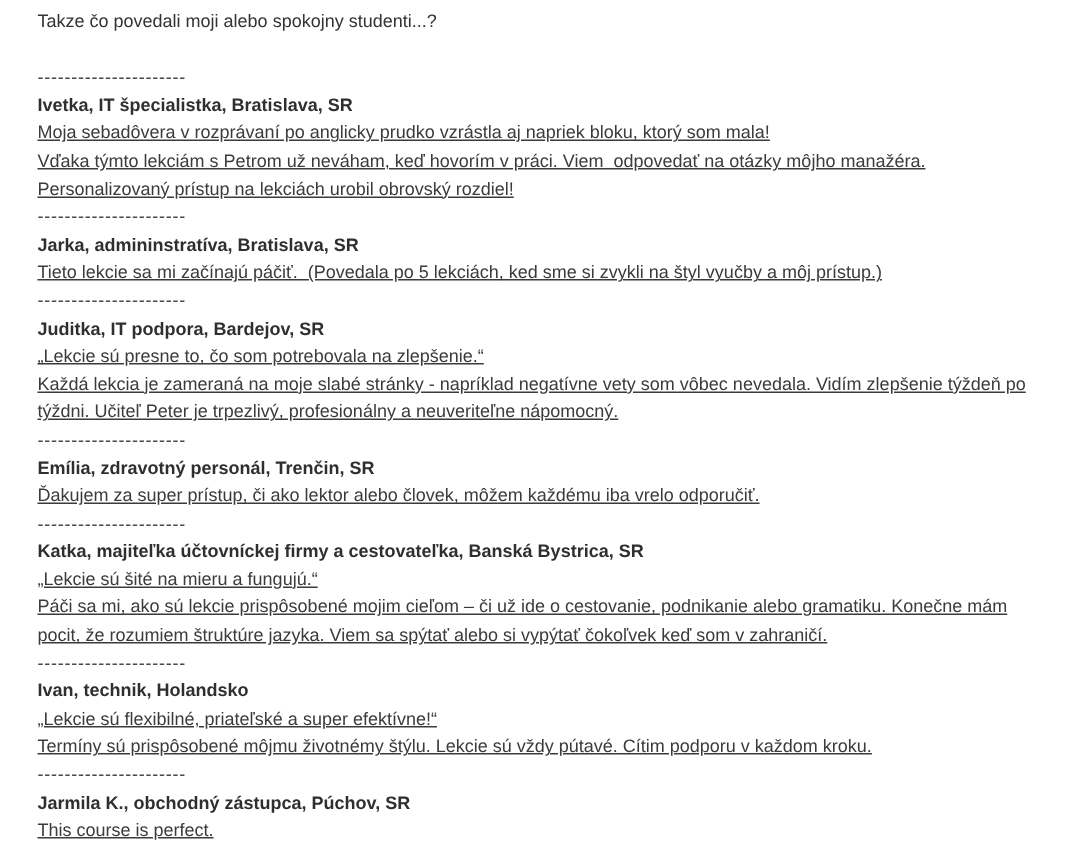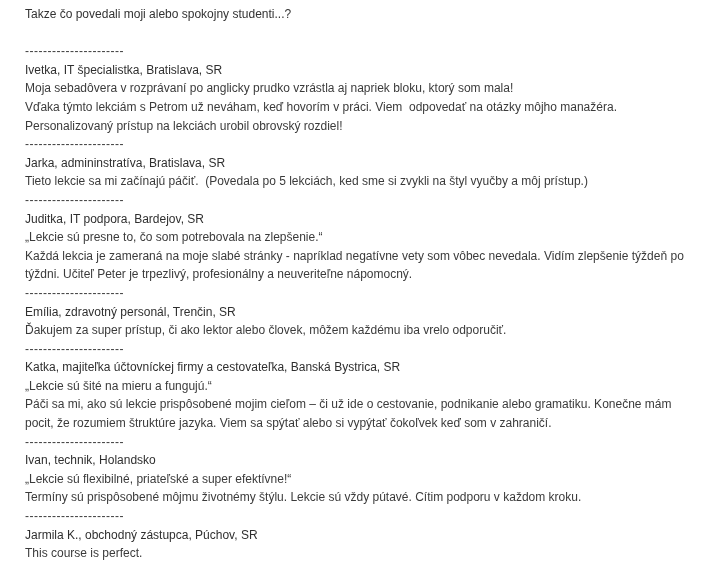--- a/index.html
+++ b/index.html
@@ -27,25 +27,26 @@
     color: #333333;
   }
   .blank {
     height: 18.6px;
   }
   .sep {
     color: #3b3b3b;
     letter-spacing: 0.5px;
   }
   .hdr {
-    font-weight: 400;
+    font-weight: 700;
     color: #2f2f2f;
   }
   .txt {
     color: #3b3b3b;
+    text-decoration: underline;
   }
 </style>
 </head>
 <body>
 
 <div class="doc">
   <div class="title">Takze čo povedali moji alebo spokojny studenti...?</div>
   <div class="blank"></div>
   <div id="testimonials"><div class="line sep">----------------------</div><div class="line hdr">Ivetka, IT špecialistka, Bratislava, SR</div><div class="line txt">Moja sebadôvera v rozprávaní po anglicky prudko vzrástla aj napriek bloku, ktorý som mala!</div><div class="line txt">Vďaka týmto lekciám s Petrom už neváham, keď hovorím v práci. Viem  odpovedať na otázky môjho manažéra.</div><div class="line txt">Personalizovaný prístup na lekciách urobil obrovský rozdiel!</div><div class="line sep">----------------------</div><div class="line hdr">Jarka, admininstratíva, Bratislava, SR</div><div class="line txt">Tieto lekcie sa mi začínajú páčiť.  (Povedala po 5 lekciách, ked sme si zvykli na štyl vyučby a môj prístup.)</div><div class="line sep">----------------------</div><div class="line hdr">Juditka, IT podpora, Bardejov, SR</div><div class="line txt">„Lekcie sú presne to, čo som potrebovala na zlepšenie.“</div><div class="line txt">Každá lekcia je zameraná na moje slabé stránky - napríklad negatívne vety som vôbec nevedala. Vidím zlepšenie týždeň po</div><div class="line txt">týždni. Učiteľ Peter je trpezlivý, profesionálny a neuveriteľne nápomocný.</div><div class="line sep">----------------------</div><div class="line hdr">Emília, zdravotný personál, Trenčin, SR</div><div class="line txt">Ďakujem za super prístup, či ako lektor alebo človek, môžem každému iba vrelo odporučiť.</div><div class="line sep">----------------------</div><div class="line hdr">Katka, majiteľka účtovníckej firmy a cestovateľka, Banská Bystrica, SR</div><div class="line txt">„Lekcie sú šité na mieru a fungujú.“</div><div class="line txt">Páči sa mi, ako sú lekcie prispôsobené mojim cieľom – či už ide o cestovanie, podnikanie alebo gramatiku. Konečne mám</div><div class="line txt">pocit, že rozumiem štruktúre jazyka. Viem sa spýtať alebo si vypýtať čokoľvek keď som v zahraničí.</div><div class="line sep">----------------------</div><div class="line hdr">Ivan, technik, Holandsko</div><div class="line txt">„Lekcie sú flexibilné, priateľské a super efektívne!“</div><div class="line txt">Termíny sú prispôsobené môjmu životnémy štýlu. Lekcie sú vždy pútavé. Cítim podporu v každom kroku.</div><div class="line sep">----------------------</div><div class="line hdr">Jarmila K., obchodný zástupca, Púchov, SR</div><div class="line txt">This course is perfect.</div><div class="line sep">----------------------</div></div>
 </div>

